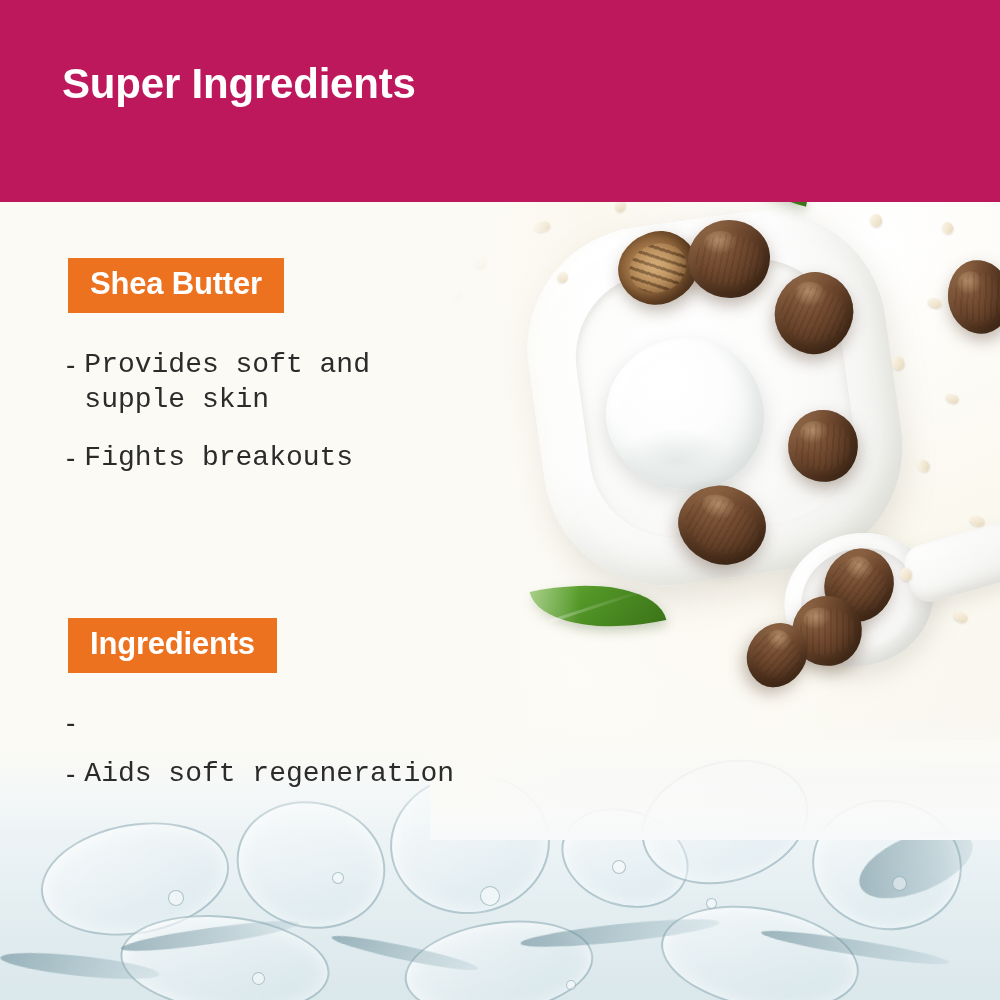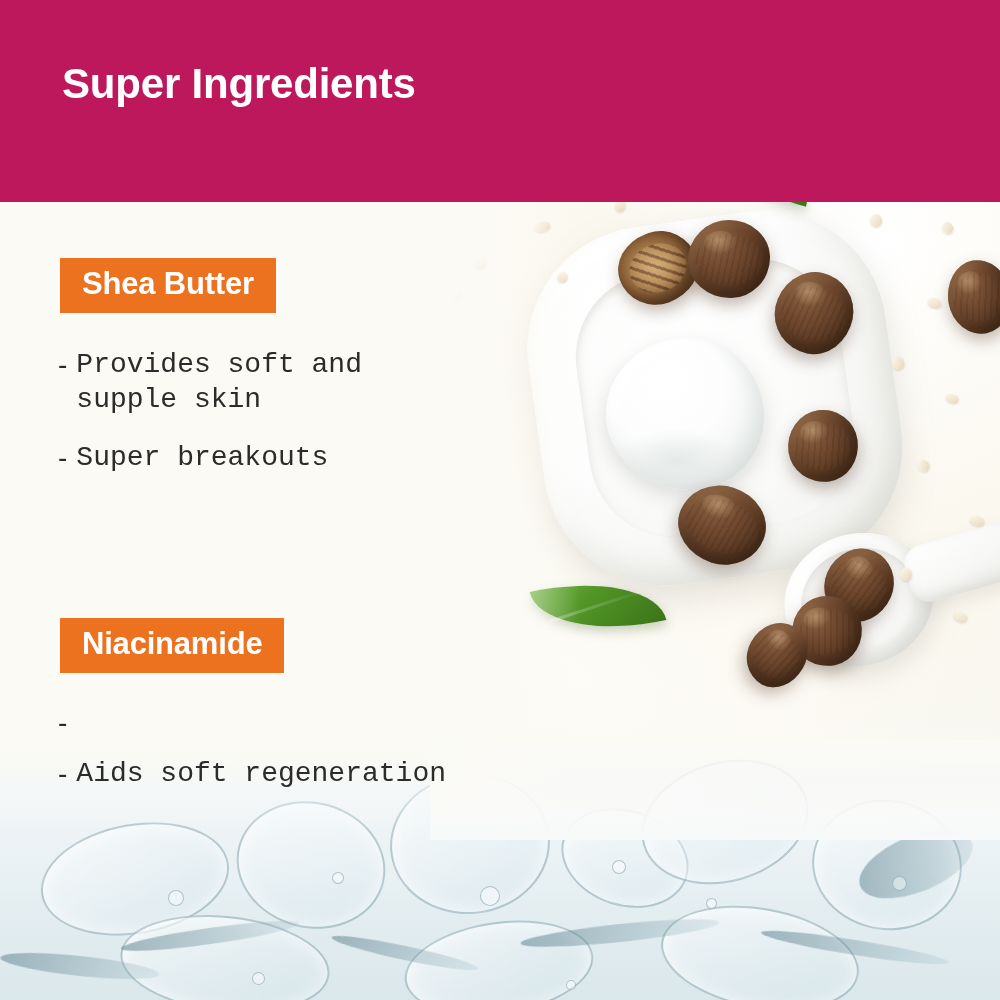--- a/index.html
+++ b/index.html
@@ -220,21 +220,21 @@
     left:62px; top:60px;
     color:#ffffff;
     font-size:42px;
     font-weight:bold;
     letter-spacing:-0.2px;
   }
 
   
   .content { position:absolute; left:0; top:0; width:1000px; height:1000px; z-index:55; }
 
-  .section { position:absolute; left:0; width:460px; }
+  .section { position:absolute; left:8px; width:460px; }
   .section-shea { top:258px; }
   .section-niac { top:618px; }
 
   .badge {
     display:inline-block;
     background:#ec7220;
     color:#ffffff;
     font-size:31px;
     font-weight:bold;
     padding:10px 22px 12px 22px;
@@ -352,27 +352,27 @@
 
     <div class="section section-shea">
       <div class="badge">Shea Butter</div>
       <div class="bullets">
         <div class="bullet">
           <span class="dash">-</span>
           <span class="btext">Provides soft and supple skin</span>
         </div>
         <div class="bullet">
           <span class="dash">-</span>
-          <span class="btext">Super breakouts</span>
+          <span class="btext">Fights breakouts</span>
         </div>
       </div>
     </div>
 
     <div class="section section-niac">
-      <div class="badge">Niacinamide</div>
+      <div class="badge">Ingredients</div>
       <div class="bullets">
         <div class="bullet">
           <span class="dash">-</span>
         </div>
         <div class="bullet">
           <span class="dash">-</span>
           <span class="btext">Aids soft regeneration</span>
         </div>
       </div>
     </div>

